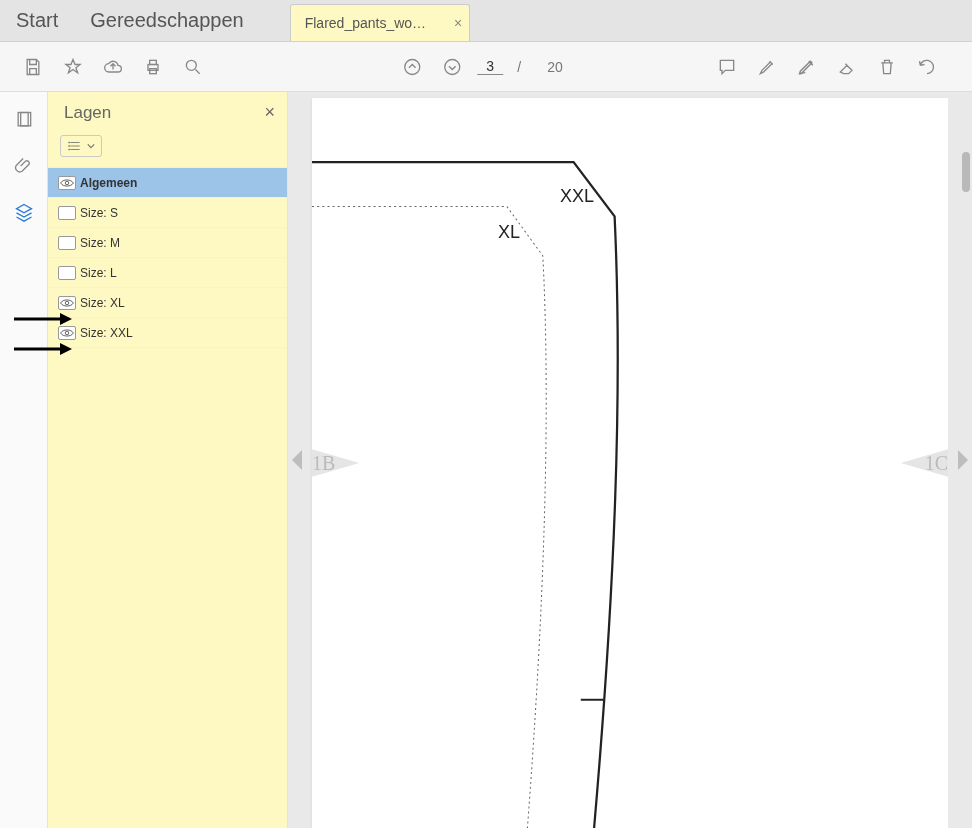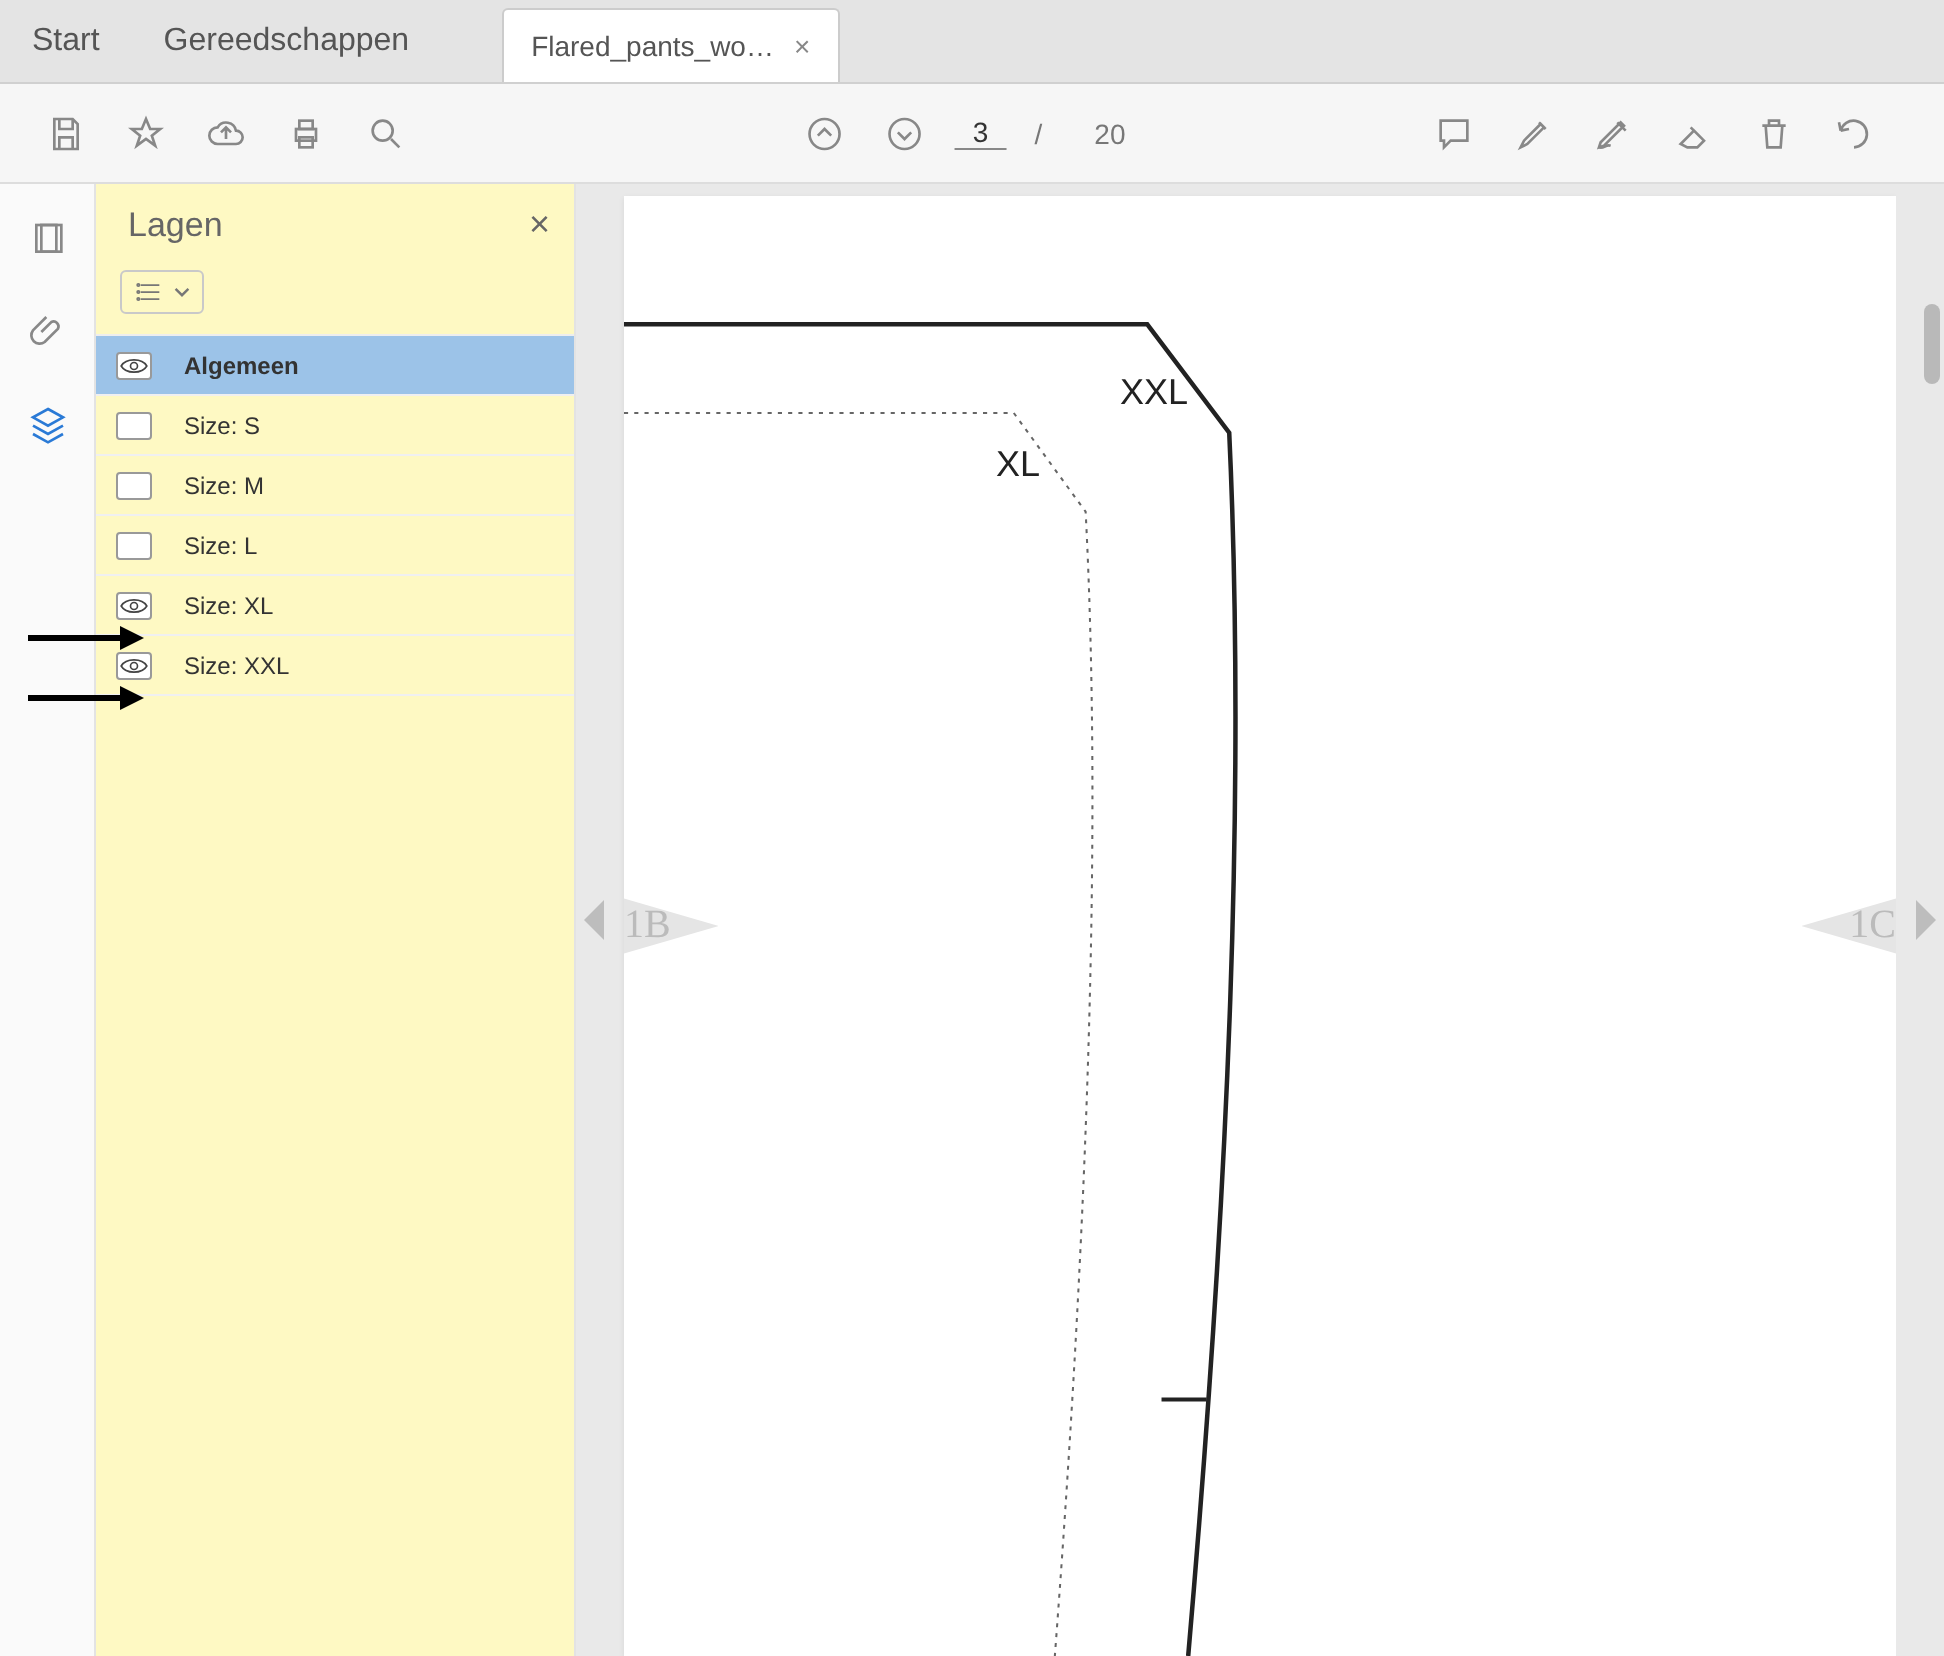--- a/index.html
+++ b/index.html
@@ -4,26 +4,26 @@
 <style>
   * { box-sizing: border-box; margin: 0; padding: 0; font-family: Arial, Helvetica, sans-serif; }
   body { background: #fff; width: 972px; height: 828px; overflow: hidden; position: relative; }
 
   
   .tabbar {
     height: 42px; background: #e4e4e4; display: flex; align-items: stretch;
     border-bottom: 1px solid #d0d0d0; position: relative;
   }
   .tabbar .nav-item {
-    display: flex; align-items: center; padding: 0 16px; color: #555; font-size: 16px; cursor: pointer;
+    display: flex; align-items: center; padding: 0 16px; color: #555; font-size: 20px; cursor: pointer;
   }
   .doc-tab {
-    display: flex; align-items: center; background: #ffffff; padding: 0 14px;
+    display: flex; align-items: center; background: #fef9c3; padding: 0 14px;
     margin-top: 4px; border-top: 1px solid #ccc; border-left: 1px solid #ccc; border-right: 1px solid #ccc;
-    border-radius: 3px 3px 0 0; color: #555; font-size: 14px; gap: 10px; max-width: 180px;
+    border-radius: 3px 3px 0 0; color: #555; font-size: 14px; gap: 28px; max-width: 180px;
   }
   .doc-tab .close { color: #888; font-size: 14px; cursor: pointer; }
 
   
   .toolbar {
     height: 50px; background: #f6f6f6; border-bottom: 1px solid #ddd;
     display: flex; align-items: center; padding: 0 8px;
     position: relative;
   }
   .tool-group { display: flex; align-items: center; gap: 10px; }
@@ -67,21 +67,21 @@
     padding: 4px 12px 10px 12px; display:flex;
   }
   .opt-btn {
     border: 1px solid #c9c9c9; border-radius: 3px; padding: 3px 6px;
     display:flex; align-items:center; gap:4px; cursor:pointer; color:#777;
   }
   .opt-btn svg { stroke:#777; fill:none; stroke-width:1.5; }
 
   .layer-list { border-top: 1px solid #eee; }
   .layer-row {
-    display:flex; align-items:center; height: 30px; padding: 12px 10px; gap: 16px;
+    display:flex; align-items:center; height: 30px; padding: 12px 10px; gap: 4px;
     border-bottom: 1px solid #f0f0f0; font-size: 12px; color:#333; cursor:pointer;
   }
   .layer-row.selected { background: #9cc3e8; }
   .layer-row .vis { width: 18px; height: 14px; border:1px solid #999; border-radius:2px; display:flex; align-items:center; justify-content:center; background:#fff; flex-shrink:0; }
   .layer-row .vis.on svg { display:block; }
   .layer-row .vis svg { display:none; stroke:#444; fill:none; stroke-width:1.4; }
   .layer-row .lbl { white-space:nowrap; }
   .layer-row.selected .lbl { font-weight: bold; }
 
   

